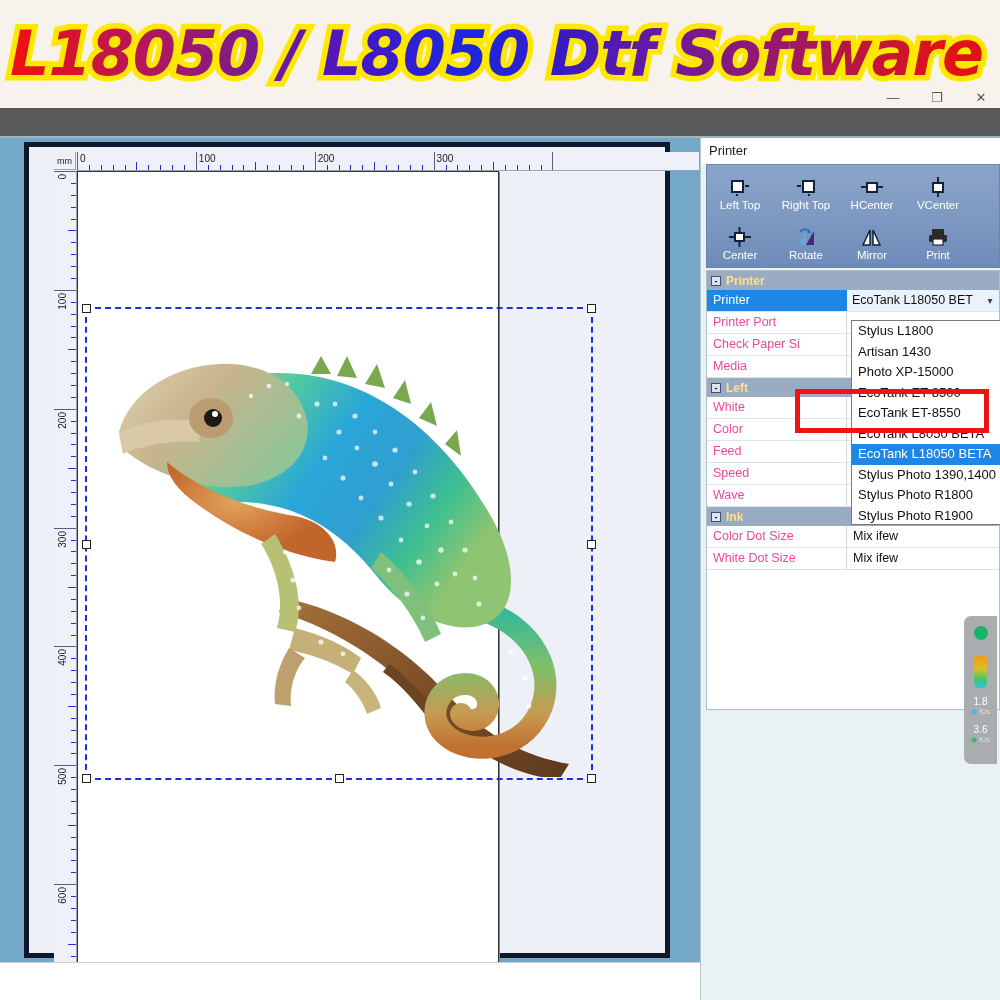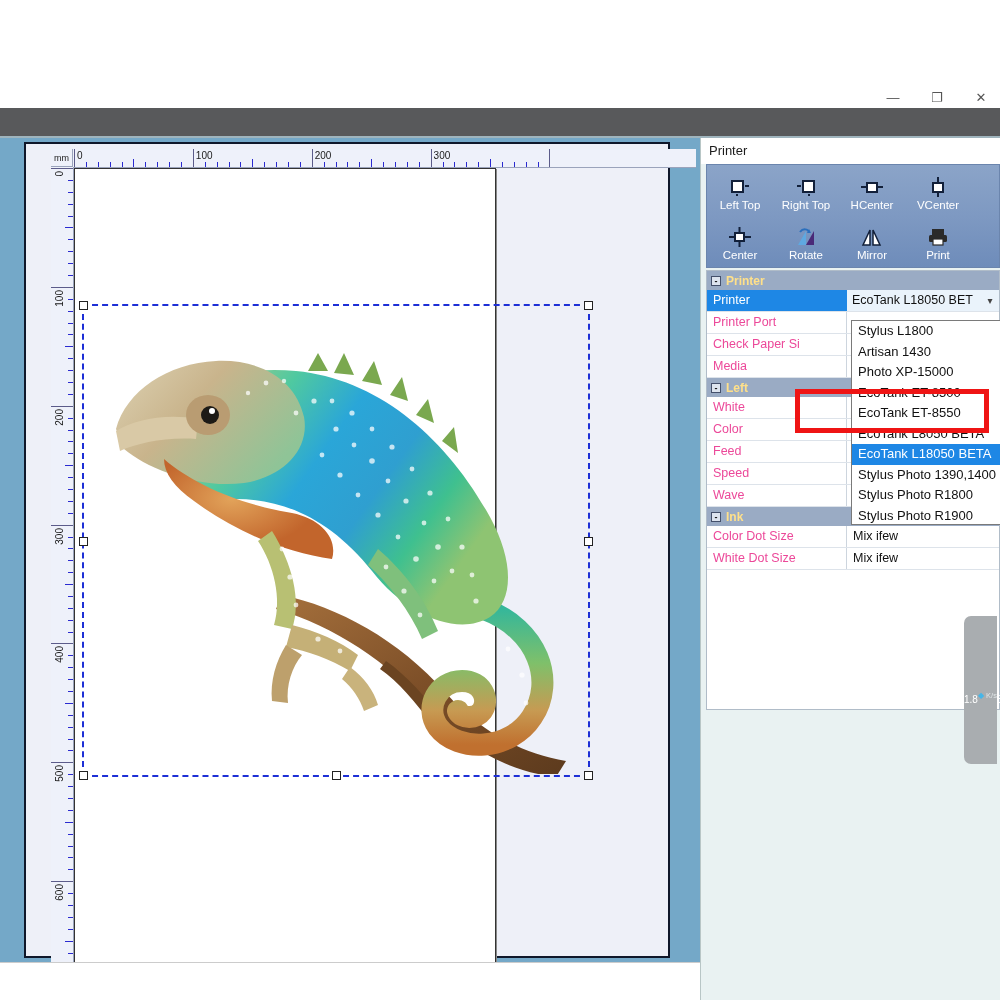--- a/index.html
+++ b/index.html
@@ -47,21 +47,21 @@
   }
   .topbar-edge{position:absolute;left:0;top:136px;width:1000px;height:2px;background:#9fb4bd;}
 
   
   .workspace{
     position:absolute;left:0;top:138px;width:700px;height:824px;
     background:#74a8c8;
   }
   .doc-pane{
     position:absolute;left:24px;top:4px;width:646px;height:816px;
-    background:#eef0f8;border:2px solid #0f172a;box-sizing:border-box;
+    background:#eef0f8;border:5px solid #0f172a;box-sizing:border-box;
   }
   .ruler-corner{
     position:absolute;left:25px;top:5px;width:22px;height:18px;
     background:#eef1fa;border-right:1px solid #9aa3bb;border-bottom:1px solid #9aa3bb;
     font-size:9px;color:#222;text-align:center;line-height:18px;box-sizing:border-box;
   }
   .ruler-h{
     position:absolute;left:47px;top:5px;width:623px;height:18px;
     background:#eef1fa;border-bottom:1px solid #9aa3bb;overflow:hidden;
   }
@@ -166,37 +166,41 @@
   .dd-thumb{position:absolute;left:2px;top:22px;width:11px;height:62px;background:#8e8e8e;border-radius:1px;}
   .redbox{
     position:absolute;left:94px;top:251px;width:194px;height:44px;
     border:5px solid #ef1414;box-sizing:border-box;z-index:14;pointer-events:none;
   }
 
   
   .speedw{
     position:absolute;left:263px;top:478px;width:33px;height:148px;
     background:#a9adb0;border-radius:7px 0 0 7px;z-index:5;
-    display:flex;align-items:center;padding-top:10px;
+    display:flex;flex-direction:column;align-items:center;padding-top:10px;
     box-sizing:border-box;
   }
   .sw-dot{width:14px;height:14px;border-radius:50%;background:#19b56a;}
   .sw-bar{width:13px;height:32px;margin-top:16px;border-radius:2px 2px 5px 5px;
           background:linear-gradient(180deg,#f59a1e 0%,#d8c028 40%,#3ec66e 75%,#2fc0e0 100%);}
   .sw-num{font-size:10px;color:#ffffff;margin-top:8px;line-height:11px;}
   .sw-unit{font-size:7.5px;color:#dfe4e6;line-height:9px;display:flex;align-items:center;gap:2px;}
   .sw-caret{font-size:8px;}
   .sw-caret.up{color:#46b6e8;}
   .sw-caret.down{color:#30c06a;}
 </style>
 </head>
 <body>
 
 <div id="root">
 
+  <div class="banner">
+    <div class="banner-stroke">L18050 / L8050 Dtf Software</div>
+    <div class="banner-text">L18050 / L8050 Dtf Software</div>
+  </div>
 
   <div class="winbtns">
     <span class="winbtn">—</span>
     <span class="winbtn">❐</span>
     <span class="winbtn">✕</span>
   </div>
 
   <div class="topbar"></div>
   <div class="topbar-edge"></div>
 

